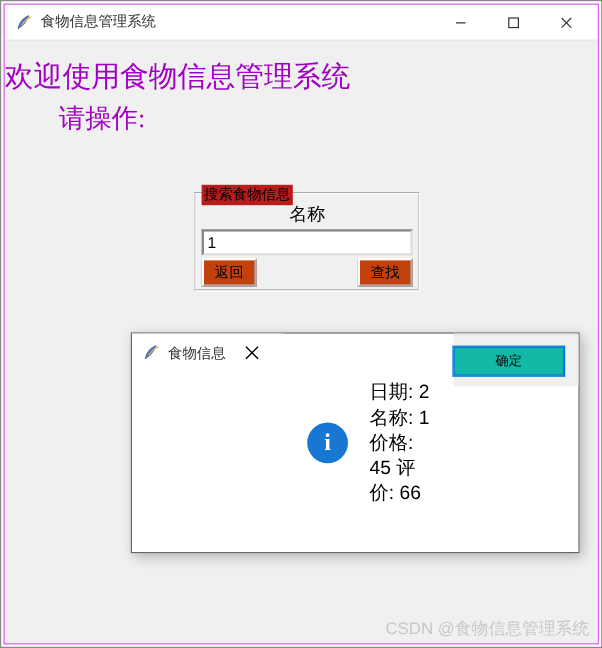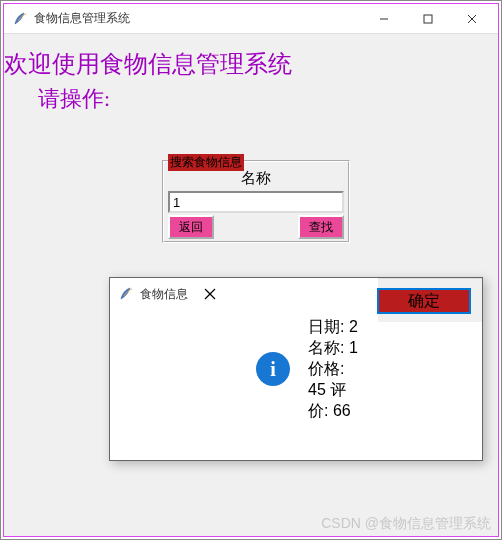--- a/index.html
+++ b/index.html
@@ -61,21 +61,21 @@
     color: #a000c0;
     font-size: 24px;
     font-family: "SimSun", serif;
     text-align: left;
     margin: 6px 0 4px 0;
   }
   .prompt {
     color: #a000c0;
     font-size: 22px;
     font-family: "SimSun", serif;
-    margin-left: 34px;
+    margin-left: 45px;
   }
   
   .search-frame {
     position: absolute;
     left: 158px;
     top: 126px;
     width: 188px;
     border: 2px groove #fff;
     background: #f0f0f0;
     padding: 4px 4px 2px 4px;
@@ -105,21 +105,21 @@
     font-family: inherit;
   }
   .sf-buttons {
     display: flex;
     justify-content: space-between;
     margin-top: 2px;
   }
   .tk-btn {
     min-width: 46px;
     height: 24px;
-    background: #ec4899;
+    background: #c2410c;
     border: 2px outset #fff;
     font-size: 12px;
     padding: 0 6px;
     font-family: inherit;
     cursor: default;
   }
   
   .dialog {
     position: absolute;
     left: 108px;
@@ -166,24 +166,24 @@
     border-top: 1px solid #ddd;
     height: 44px;
     display: flex;
     justify-content: flex-end;
     align-items: center;
     padding-right: 12px;
   }
   .ok-btn {
     width: 92px;
     height: 24px;
-    background: #b91c1c;
+    background: #14b8a6;
     border: 1px solid #0078d7;
     outline: 1px solid #0078d7;
-    font-size: 16px;
+    font-size: 11px;
     font-family: inherit;
   }
   .watermark {
     position: absolute;
     right: 10px;
     bottom: 6px;
     color: #c8c8c8;
     font-size: 14px;
     font-family: "Microsoft YaHei", sans-serif;
   }

